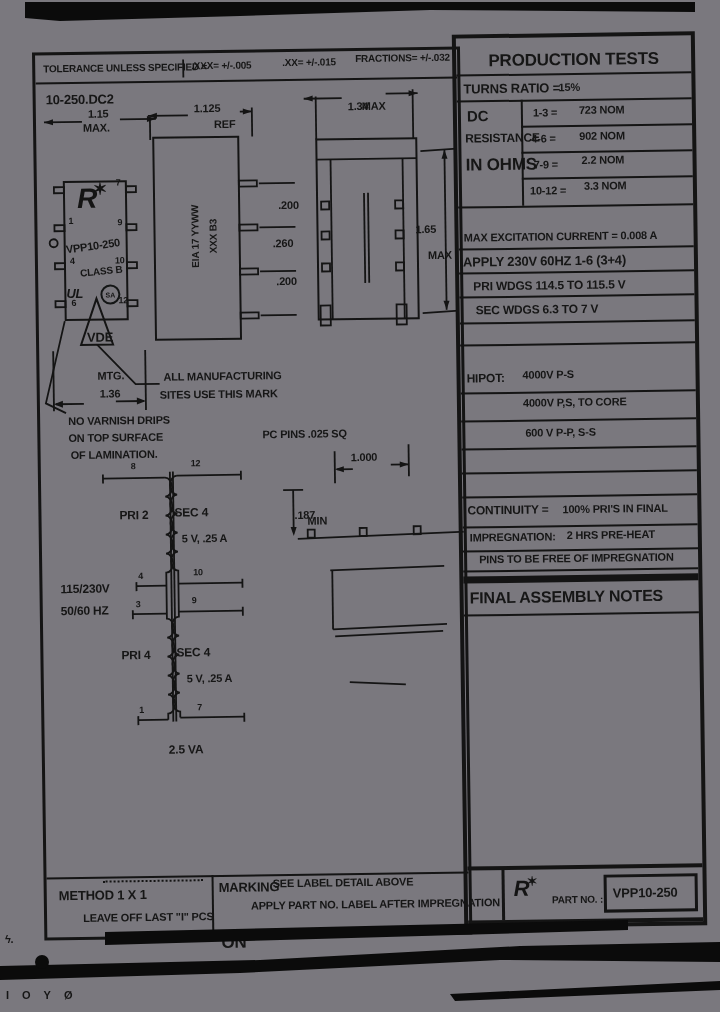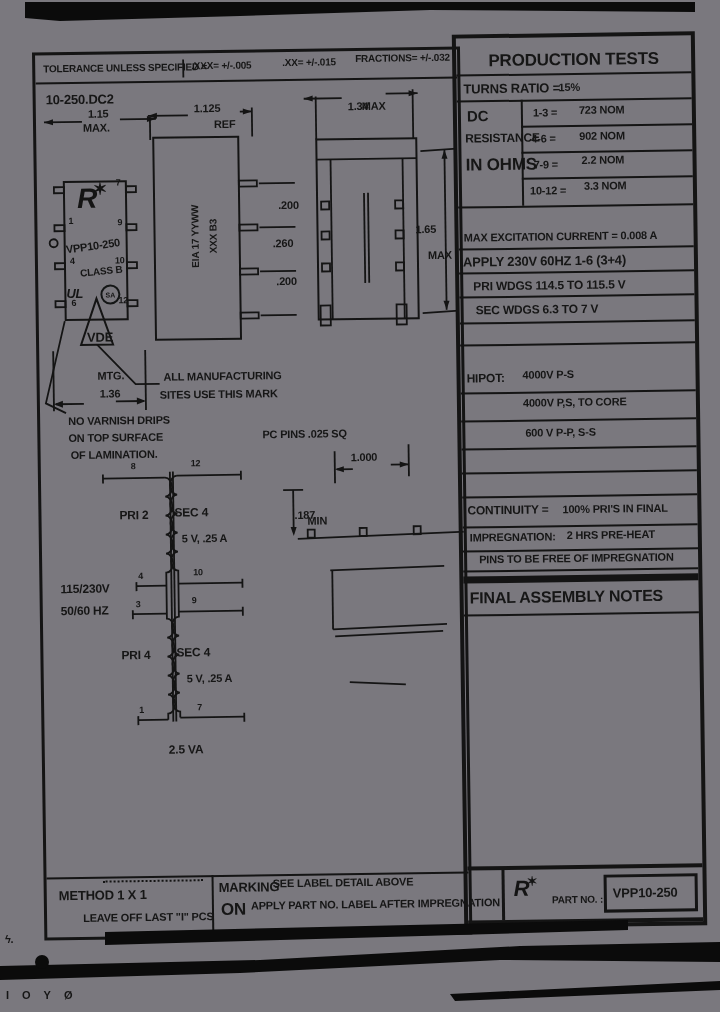--- a/index.html
+++ b/index.html
@@ -232,21 +232,21 @@
     <div class="t s9" style="left:149px;top:543px">9</div>
     <div class="t s9" style="left:95px;top:652px">1</div>
     <div class="t s9" style="left:153px;top:650px">7</div>
 
     <div class="hline" style="left:0;top:822px;width:422px"></div>
     <div class="vline" style="left:165px;top:822px;height:60px"></div>
     <div class="dotted" style="left:56px;top:826px;width:100px"></div>
     <div class="t s13" style="left:12px;top:834px">METHOD 1 X 1</div>
     <div class="t s11" style="left:36px;top:858px">LEAVE OFF LAST "I" PCS</div>
     <div class="t s13" style="left:172px;top:828px">MARKING</div>
-    <div class="t s17" style="left:174px;top:848px">ON</div>
+    <div class="t s17" style="left:174px;top:881px">ON</div>
     <div class="t s11" style="left:226px;top:826px">SEE LABEL DETAIL ABOVE</div>
     <div class="t s11" style="left:204px;top:848px">APPLY PART NO. LABEL AFTER IMPREGNATION</div>
   </div>
 
   <div class="frame" id="right-frame" style="left:458px;top:36px;width:243px;height:894px;border-width:4px">
 
     <div class="t s17" style="left:0;top:14px;width:235px;text-align:center;white-space:nowrap">PRODUCTION TESTS</div>
     <div class="hline" style="left:0;top:36px;width:235px"></div>
 
     <div class="t s13" style="left:7px;top:44px">TURNS RATIO =</div>

